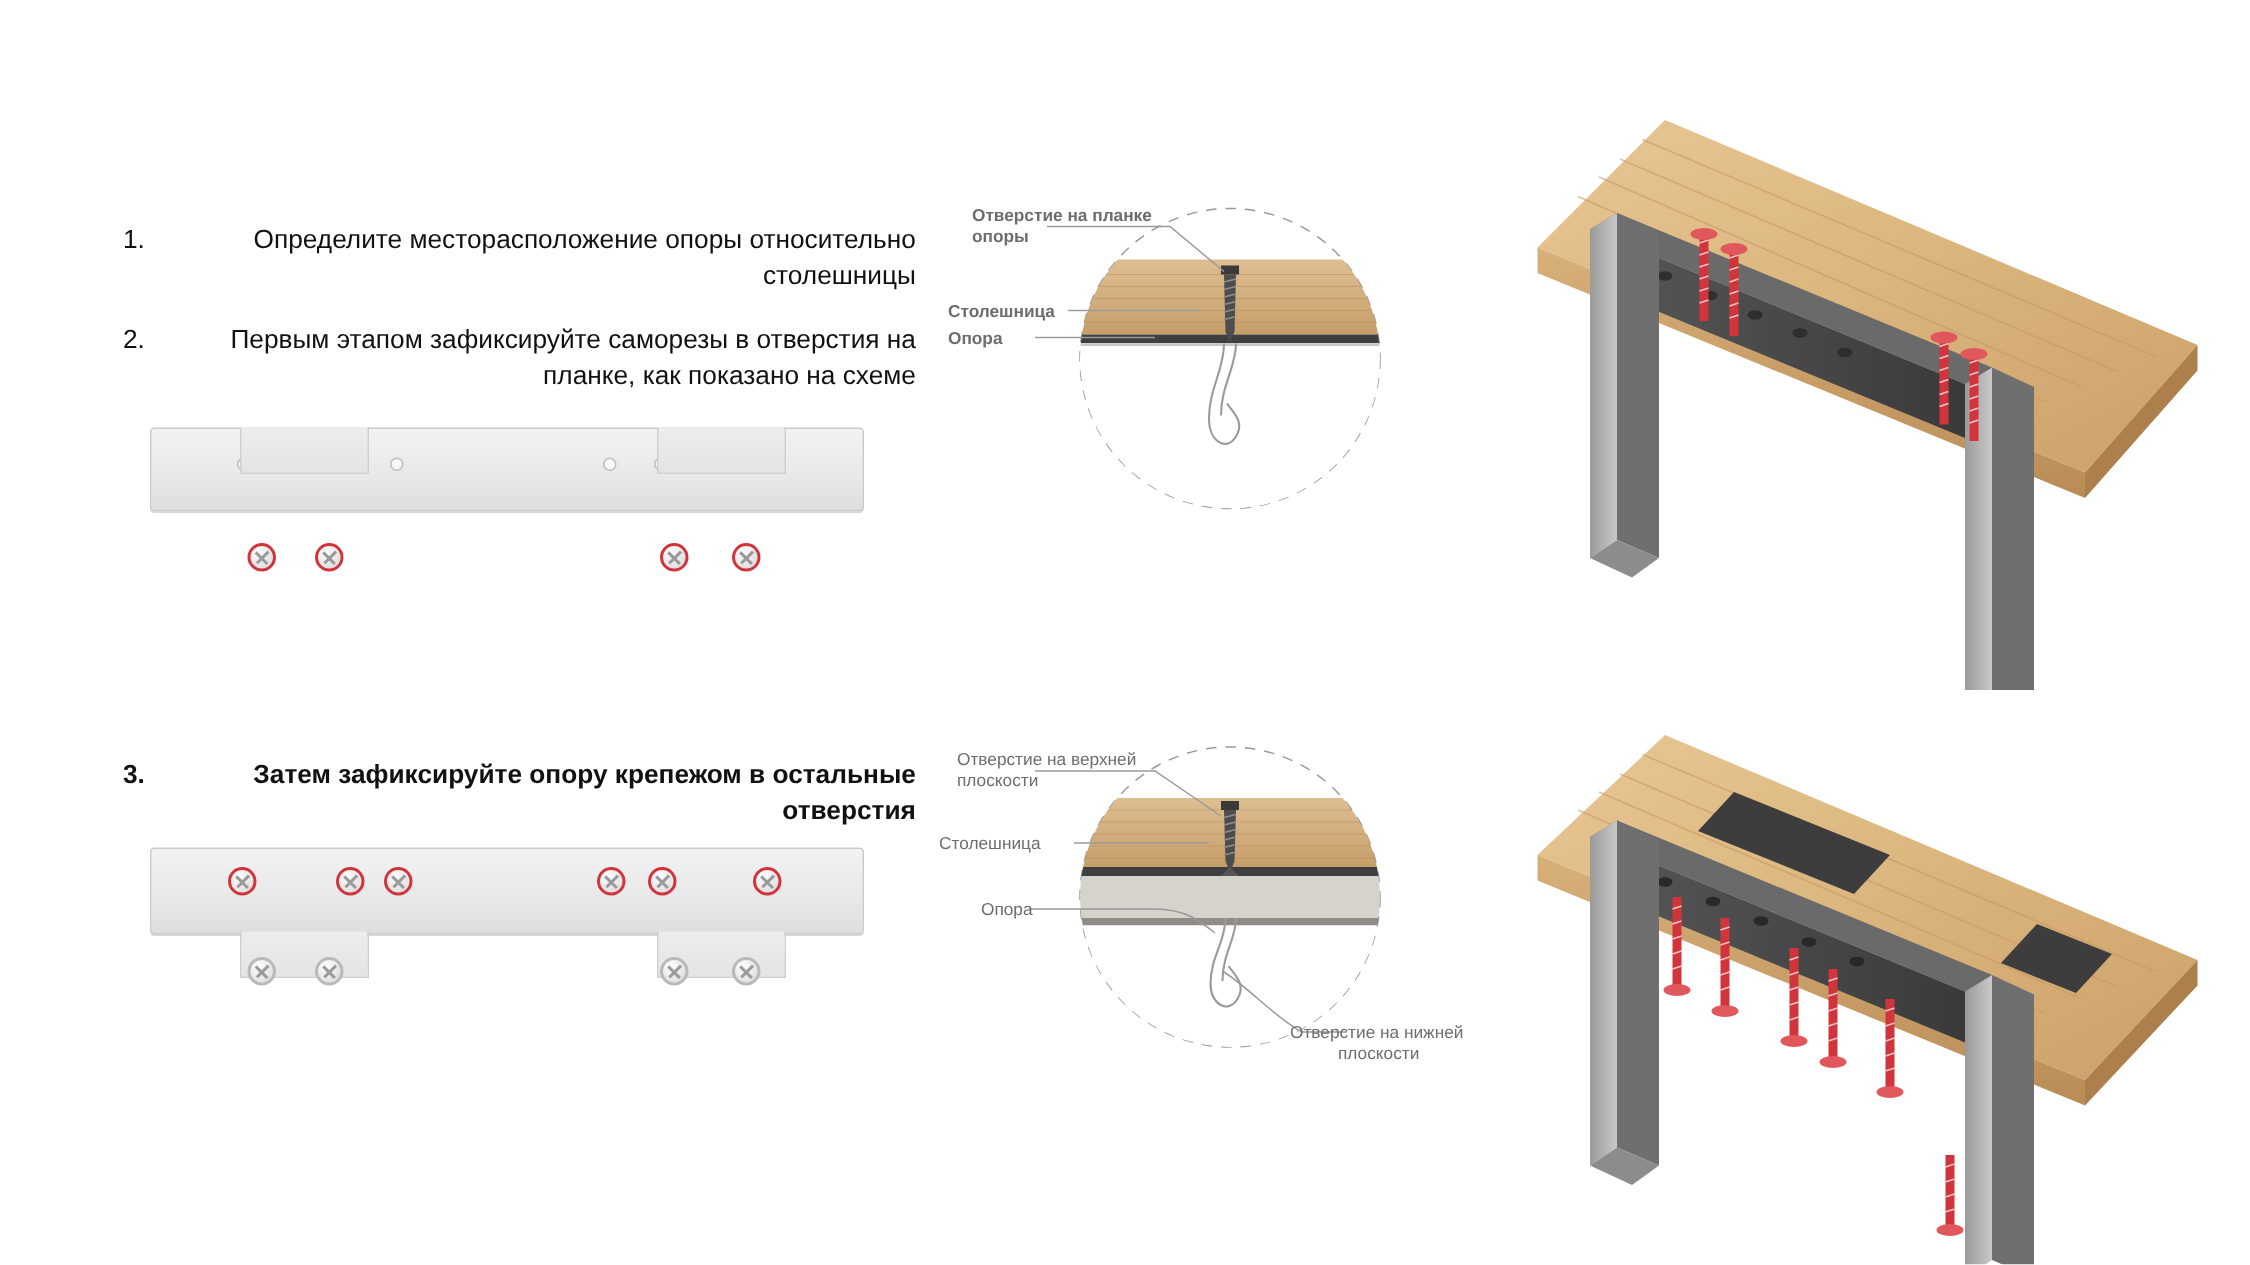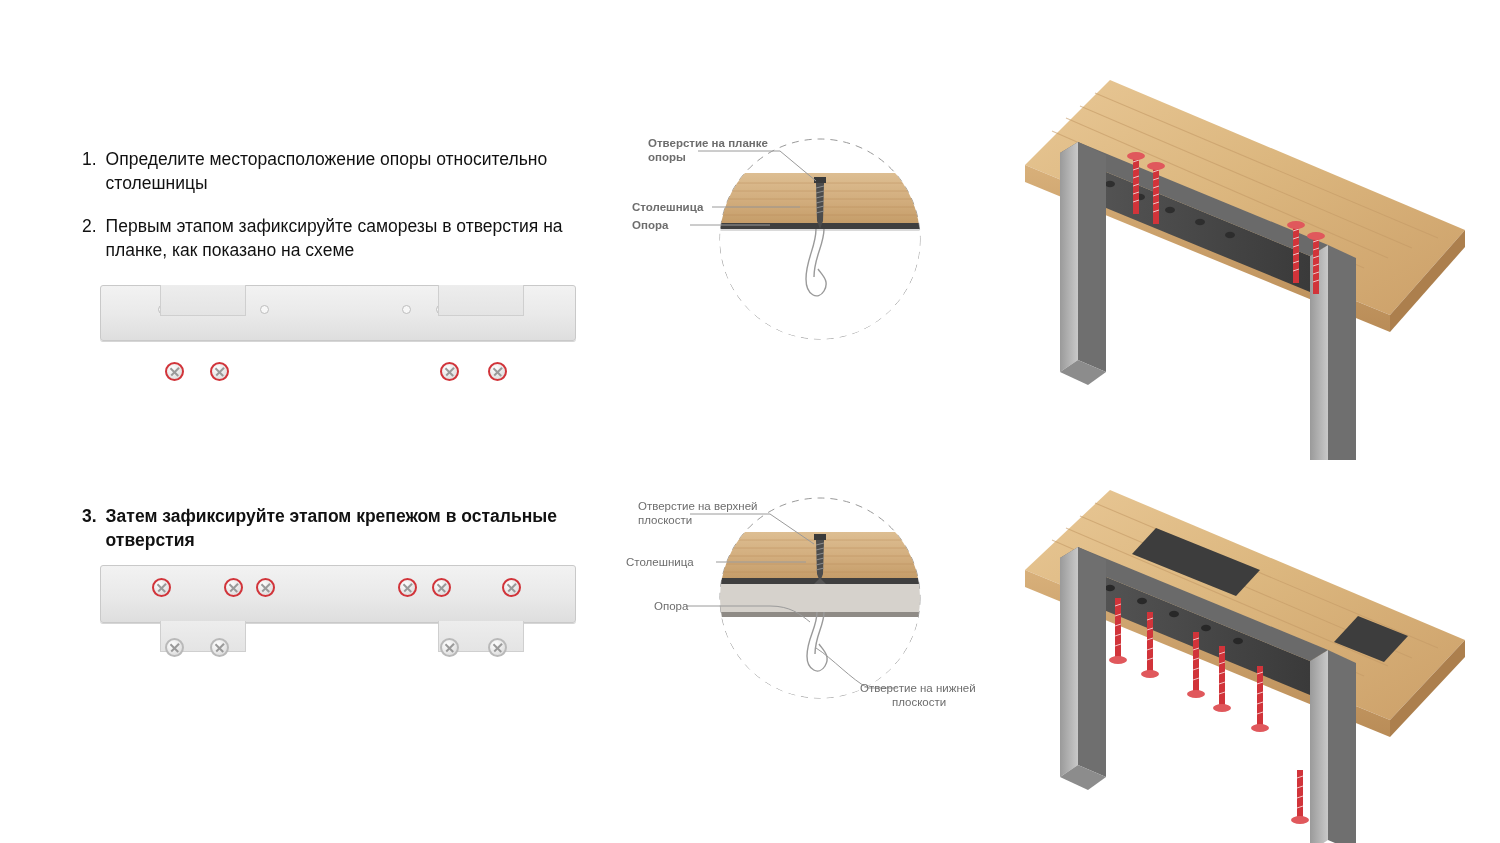--- a/index.html
+++ b/index.html
@@ -28,20 +28,21 @@
     font-size: 17.5px;
     line-height: 1.35;
     color: #111;
   }
   .step .num {
     flex: 0 0 auto;
     font-size: 17.5px;
   }
   .step .txt {
     max-width: 505px;
+    text-align: right;
   }
   #step1 { left: 82px;  top: 148px; }
   #step2 { left: 82px;  top: 215px; }
   #step3 { left: 82px;  top: 505px; font-weight: bold; }
   #step3 .num { font-weight: bold; }
 
   
   .rail-wrap { position: absolute; }
   #rail1 { left: 100px; top: 285px; }
   #rail2 { left: 100px; top: 565px; }
@@ -143,21 +144,21 @@
     <span class="txt">Определите месторасположение опоры относительно столешницы</span>
   </div>
 
   <div class="step" id="step2">
     <span class="num">2.</span>
     <span class="txt">Первым этапом зафиксируйте саморезы в отверстия на планке, как показано на схеме</span>
   </div>
 
   <div class="step" id="step3">
     <span class="num">3.</span>
-    <span class="txt">Затем зафиксируйте этапом крепежом в остальные отверстия</span>
+    <span class="txt">Затем зафиксируйте опору крепежом в остальные отверстия</span>
   </div>
 
   <div class="rail-wrap" id="rail1">
     <div class="rail-bar"></div>
 
     <div class="hole" style="left:58px;  top:20px;"></div>
     <div class="hole" style="left:128px; top:20px;"></div>
     <div class="hole" style="left:160px; top:20px;"></div>
     <div class="hole" style="left:302px; top:20px;"></div>
     <div class="hole" style="left:336px; top:20px;"></div>

